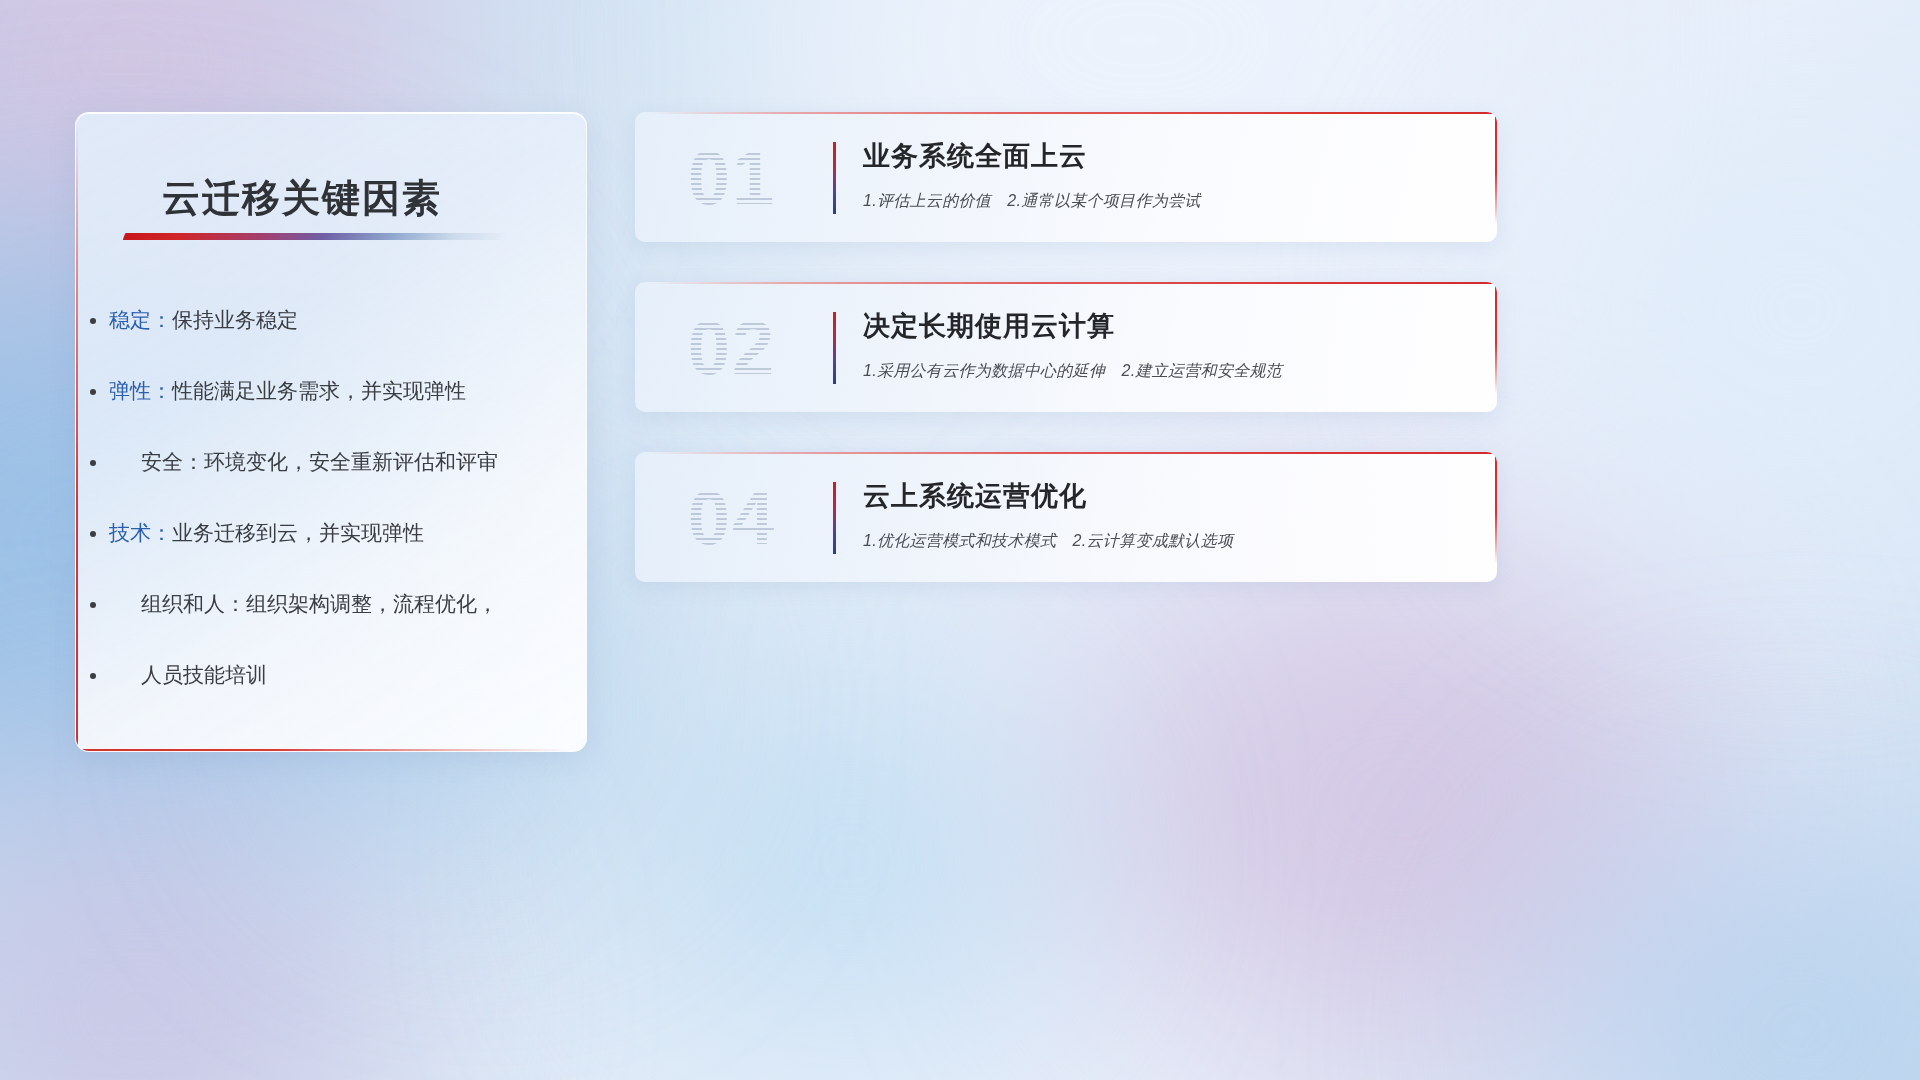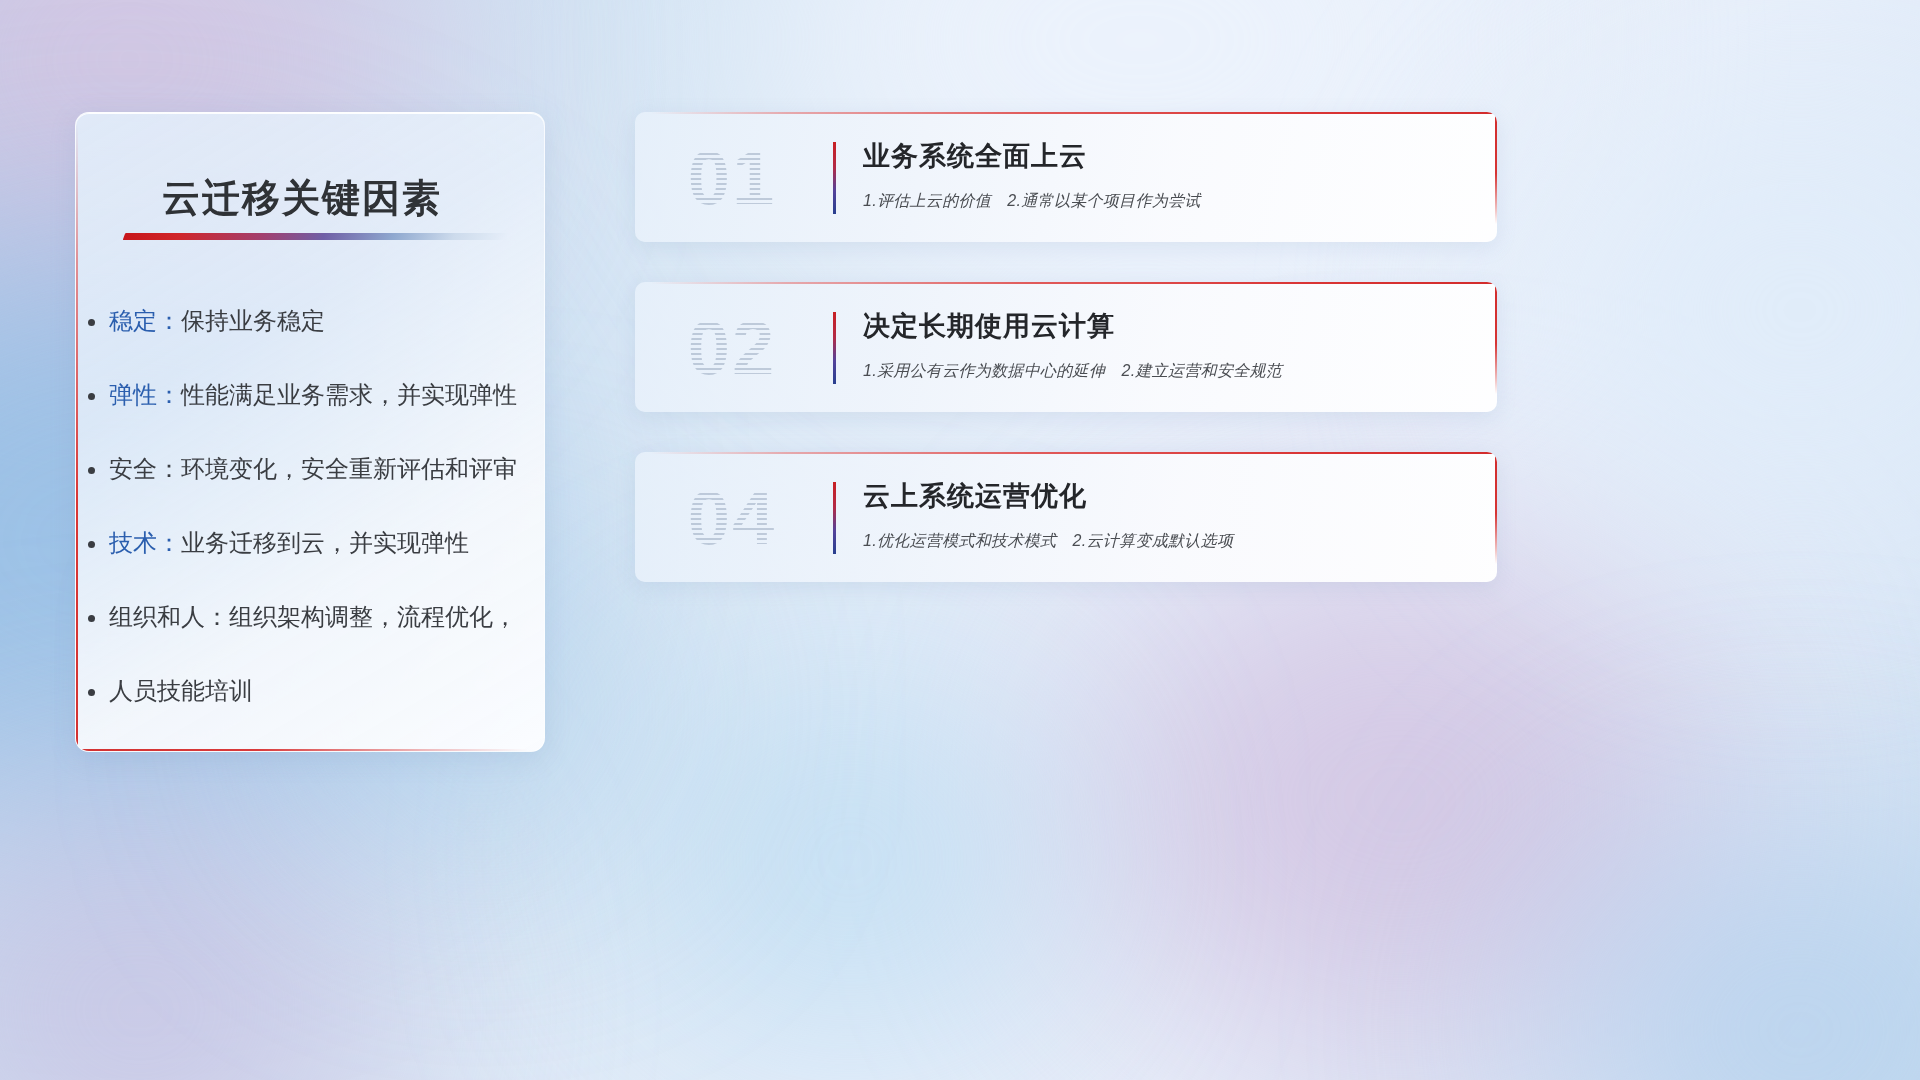--- a/index.html
+++ b/index.html
@@ -26,21 +26,21 @@
   .b6 { width:560px; height:460px; right:-160px; top:80px;   background:rgba(224,236,250,.9); }
   .b7 { width:520px; height:420px; right:-140px; bottom:-160px; background:rgba(176,206,236,.7); }
   .b8 { width:420px; height:360px; left:640px; top:680px;    background:rgba(172,214,238,.6); }
   .b9 { width:360px; height:300px; left:300px; top:560px;    background:rgba(168,206,236,.5); }
 
   
   #stage { position:absolute; inset:0; z-index:2; }
 
   
   #left-panel {
-    position:absolute; left:75px; top:112px; width:470px; height:640px;
+    position:absolute; left:75px; top:112px; width:512px; height:640px;
     border-radius:14px;
     background:linear-gradient(150deg, rgba(226,238,250,.88) 0%, rgba(233,241,251,.8) 35%, rgba(248,250,253,.92) 70%, rgba(252,253,255,.96) 100%);
     border:1px solid rgba(255,255,255,.75);
     box-shadow:0 6px 26px rgba(120,150,190,.18), inset 0 1px 0 rgba(255,255,255,.9);
     overflow:hidden;
   }
   #left-panel .edge-left {
     position:absolute; left:0; top:10px; bottom:0; width:2px;
     background:linear-gradient(180deg, rgba(225,60,60,0) 0%, rgba(226,70,70,.55) 22%, #d93636 60%, #d33232 100%);
   }
@@ -55,24 +55,24 @@
   }
   #panel-underline {
     position:absolute; left:48px; top:120px; width:384px; height:7px;
     border-radius:1px;
     background:linear-gradient(90deg,#c7161b 0%, #d0252a 14%, #a23f6e 36%, #6f5fa6 52%, #8fa8cf 70%, #cddbec 86%, rgba(230,238,247,0) 100%);
     transform:skewX(-20deg);
   }
 
   #panel-list { position:absolute; left:33px; top:196px; right:24px; }
   .panel-row {
-    font-size:24px; line-height:1; color:#3a3d42; margin-bottom:50px; white-space:nowrap;
+    font-size:21px; line-height:1; color:#3a3d42; margin-bottom:50px; white-space:nowrap;
   }
   .panel-row .k { color:#2a5eae; }
-  .panel-row .k.plain { color:#3a3d42; }
+  .panel-row .k.plain { color:#3a3d42;margin-left:32px; }
   .panel-row .v { color:#3a3d42; }
 
   
   #cards { position:absolute; left:635px; top:112px; width:862px; }
   .card {
     position:relative; height:130px; margin-bottom:40px;
     border-radius:10px; overflow:hidden;
     background:linear-gradient(105deg, rgba(232,241,251,.85) 0%, rgba(240,245,252,.88) 30%, rgba(250,251,254,.95) 62%, rgba(255,255,255,.97) 100%);
     box-shadow:0 5px 20px rgba(120,150,190,.15);
   }

